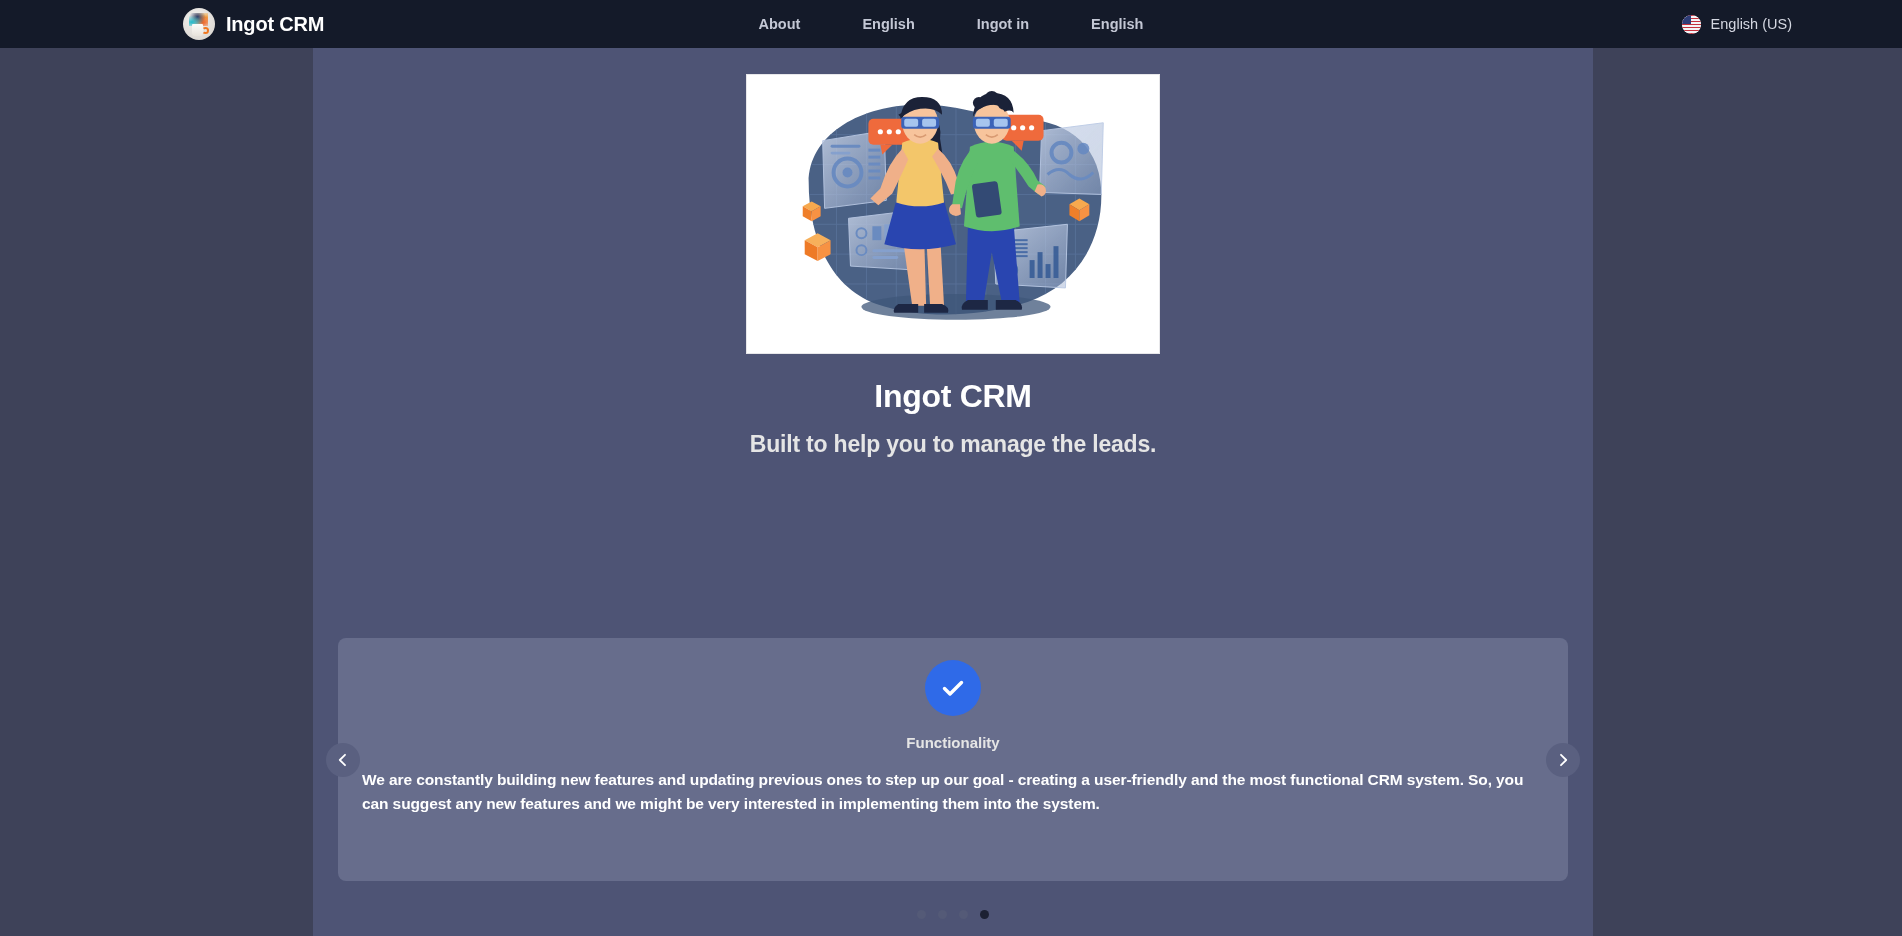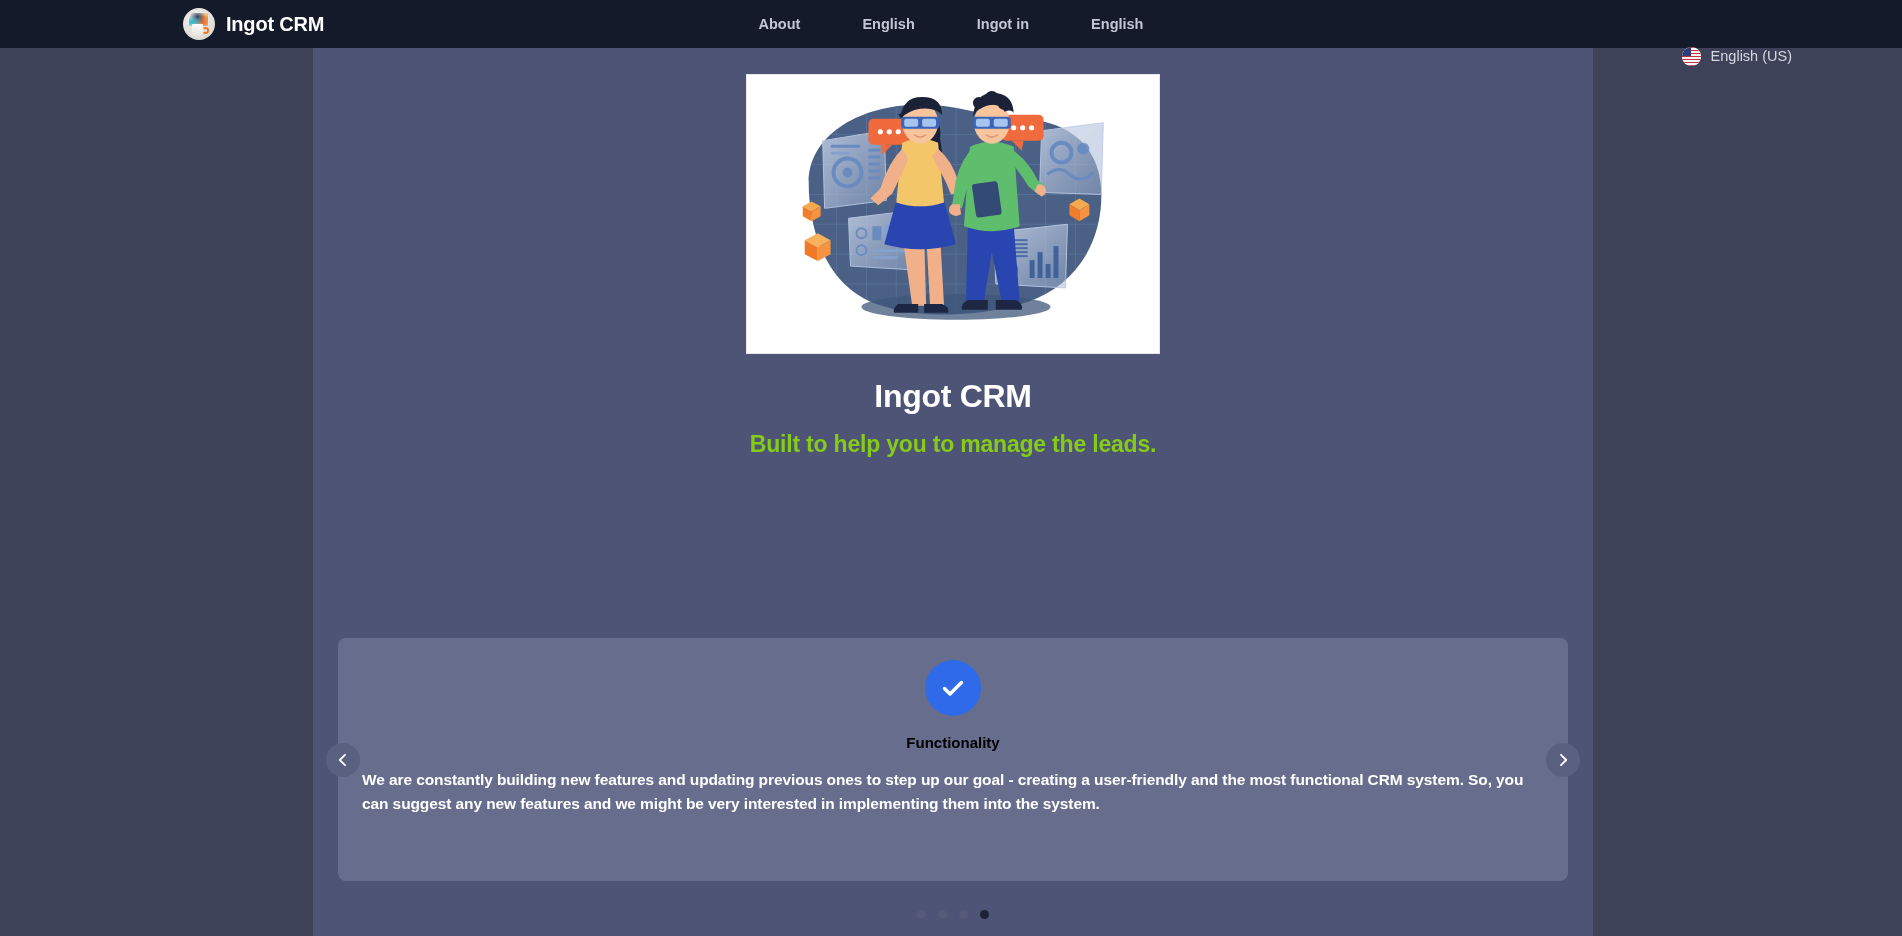--- a/index.html
+++ b/index.html
@@ -109,21 +109,20 @@
 
   .lang {
     position: absolute;
     right: 110px;
     top: 0;
     height: 48px;
     display: flex;
     align-items: center;
     gap: 10px;
     cursor: pointer;
-    margin-top: 32px;
   }
   .flag {
     width: 19px; height: 19px;
     border-radius: 50%;
     overflow: hidden;
     position: relative;
     flex: none;
     background: #ffffff;
   }
   .flag .stripes {
@@ -185,21 +184,21 @@
     margin-top: 24px;
     font-size: 32px;
     font-weight: 700;
     color: #ffffff;
     letter-spacing: -0.3px;
   }
   .hero-sub {
     margin-top: 16px;
     font-size: 23px;
     font-weight: 700;
-    color: #84cc16;
+    color: #e5e5e5;
     letter-spacing: -0.2px;
   }
 
   
   .carousel {
     position: absolute;
     left: 25px;
     top: 590px;
     width: 1230px;
     height: 243px;
@@ -221,21 +220,21 @@
   }
   .check-badge svg { display: block; }
 
   .slide-title {
     position: absolute;
     left: 0; right: 0;
     top: 96px;
     text-align: center;
     font-size: 15px;
     font-weight: 700;
-    color: #000000;
+    color: #e5e5e5;
   }
 
   .slide-body {
     position: absolute;
     left: 24px;
     right: 24px;
     top: 130px;
     font-size: 15.5px;
     font-weight: 700;
     line-height: 24px;

